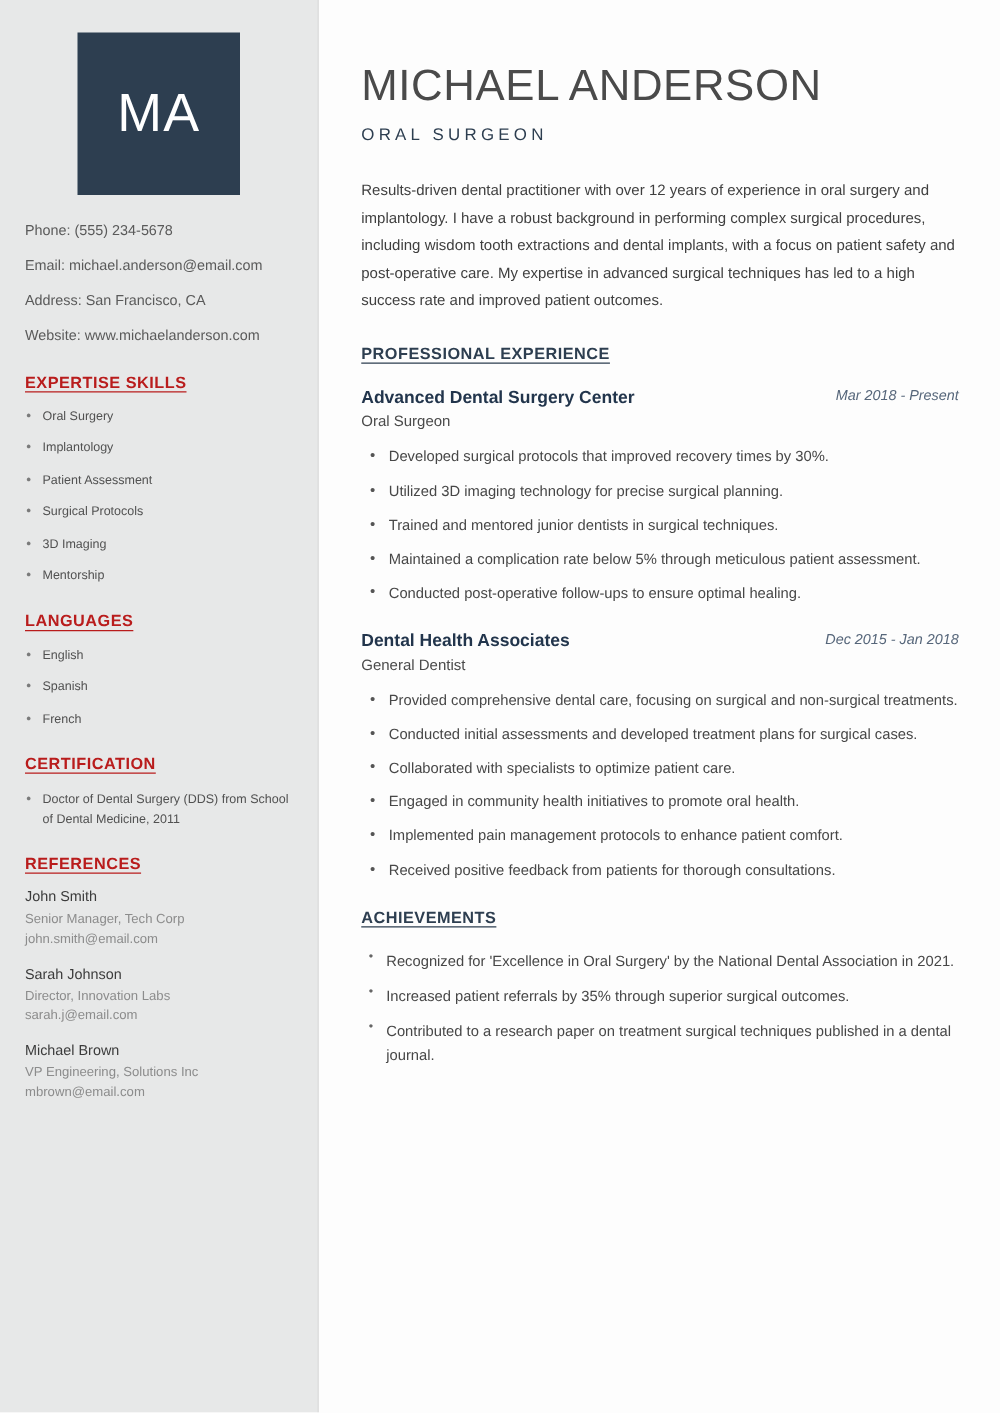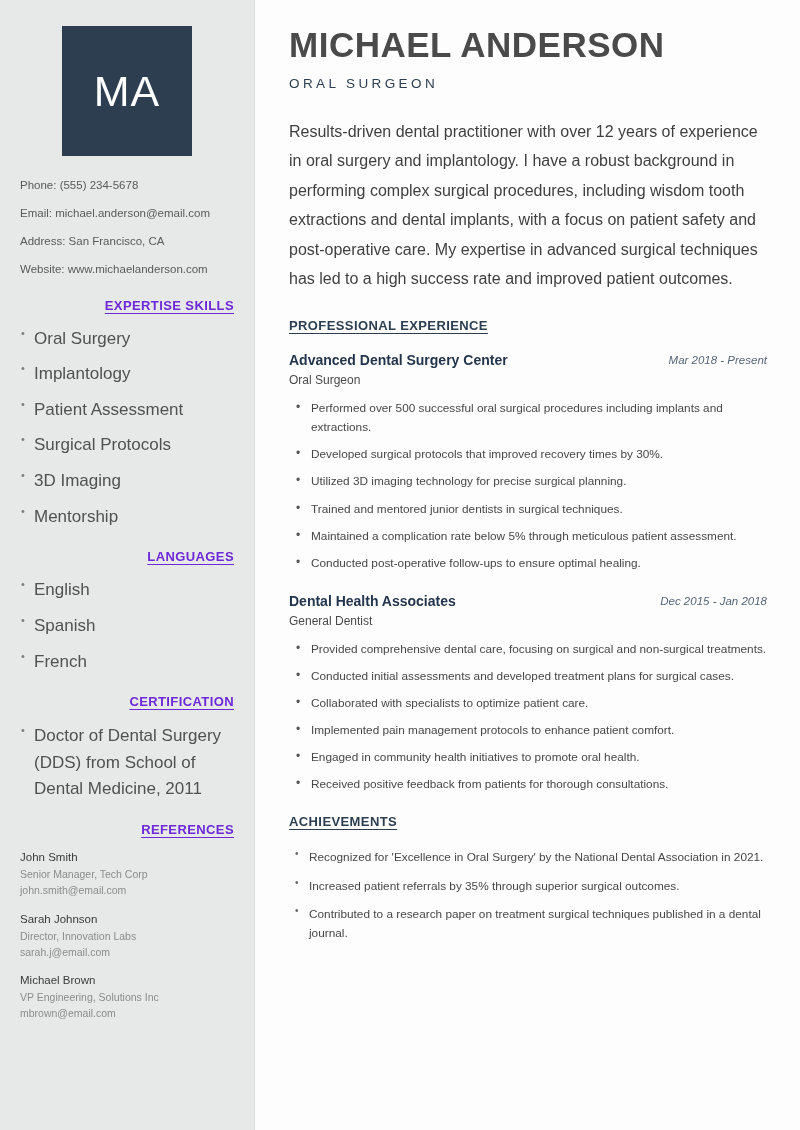--- a/index.html
+++ b/index.html
@@ -57,35 +57,34 @@
     word-break: break-word;
   }
 
   .side-section {
     padding: 0 20px;
   }
 
   .side-heading {
     font-size: 13px;
     font-weight: bold;
-    color: #6d28d9;
+    color: #b91c1c;
     text-transform: uppercase;
     letter-spacing: 0.4px;
     text-decoration: underline;
     text-underline-offset: 3px;
     margin: 20px 0 14px 0;
-    text-align: right;
   }
 
   .side-list {
     list-style: none;
   }
 
   .side-list li {
-    font-size: 17px;
+    font-size: 10px;
     color: #515151;
     line-height: 1.45;
     margin-bottom: 11px;
     padding-left: 14px;
     position: relative;
   }
 
   .side-list li::before {
     content: "\2022";
     position: absolute;
@@ -118,37 +117,38 @@
   }
 
   
   .main {
     flex: 1;
     padding: 26px 33px 0 34px;
   }
 
   .name {
     font-size: 35px;
-    font-weight: bold;
+    font-weight: normal;
     color: #4a4a4a;
     letter-spacing: 0.5px;
     line-height: 1.1;
     margin-bottom: 11px;
+    margin-top: 24px;
   }
 
   .role {
     font-size: 13.5px;
     color: #2d3e50;
     letter-spacing: 3.4px;
     text-transform: uppercase;
     margin-bottom: 26px;
   }
 
   .summary {
-    font-size: 16px;
+    font-size: 12px;
     color: #3f3f3f;
     line-height: 1.85;
     margin-bottom: 24px;
   }
 
   .main-heading {
     font-size: 13px;
     font-weight: bold;
     color: #2d3e50;
     text-transform: uppercase;
@@ -313,41 +313,40 @@
   <section>
     <div class="main-heading">PROFESSIONAL EXPERIENCE</div>
 
     <div class="job">
       <div class="job-top">
         <div class="job-company">Advanced Dental Surgery Center</div>
         <div class="job-date">Mar 2018 - Present</div>
       </div>
       <div class="job-role">Oral Surgeon</div>
       <ul class="job-bullets">
-        <li>Performed over 500 successful oral surgical procedures including implants and extractions.</li>
         <li>Developed surgical protocols that improved recovery times by 30%.</li>
         <li>Utilized 3D imaging technology for precise surgical planning.</li>
         <li>Trained and mentored junior dentists in surgical techniques.</li>
         <li>Maintained a complication rate below 5% through meticulous patient assessment.</li>
         <li>Conducted post-operative follow-ups to ensure optimal healing.</li>
       </ul>
     </div>
 
     <div class="job">
       <div class="job-top">
         <div class="job-company">Dental Health Associates</div>
         <div class="job-date">Dec 2015 - Jan 2018</div>
       </div>
       <div class="job-role">General Dentist</div>
       <ul class="job-bullets">
         <li>Provided comprehensive dental care, focusing on surgical and non-surgical treatments.</li>
         <li>Conducted initial assessments and developed treatment plans for surgical cases.</li>
         <li>Collaborated with specialists to optimize patient care.</li>
+        <li>Engaged in community health initiatives to promote oral health.</li>
         <li>Implemented pain management protocols to enhance patient comfort.</li>
-        <li>Engaged in community health initiatives to promote oral health.</li>
         <li>Received positive feedback from patients for thorough consultations.</li>
       </ul>
     </div>
   </section>
 
   <section class="ach-section">
     <div class="main-heading">ACHIEVEMENTS</div>
     <ul class="ach-list">
       <li>Recognized for 'Excellence in Oral Surgery' by the National Dental Association in 2021.</li>
       <li>Increased patient referrals by 35% through superior surgical outcomes.</li>

